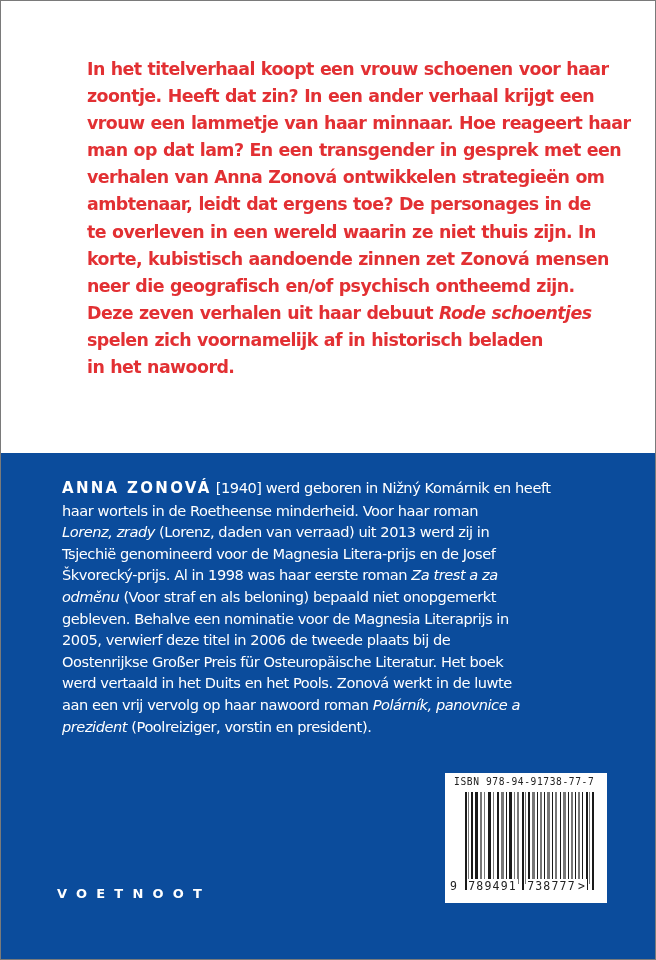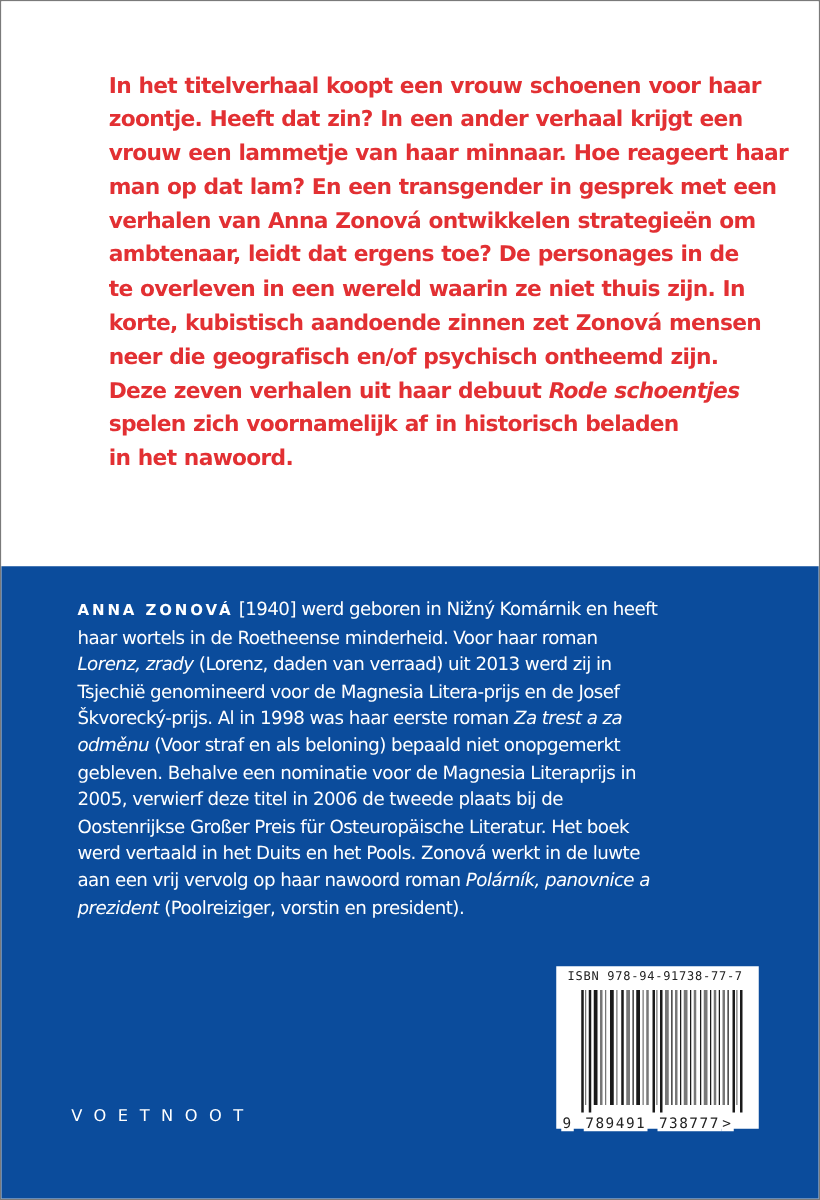--- a/index.html
+++ b/index.html
@@ -34,48 +34,48 @@
   }
   .bio {
     position: absolute; left: 61px; top: 24px; width: 560px;
     color: #ffffff;
     font-family: "DejaVu Sans", sans-serif;
     font-size: 14.6px;
     line-height: 21.6px;
     letter-spacing: -0.45px;
   }
   .bio .line { display: block; white-space: nowrap; }
-  .bio .author { font-weight: bold; letter-spacing: 2.3px; font-size: 12px; }
+  .bio .author { font-weight: bold; letter-spacing: 2.3px; font-size: 15px; }
   .bio i { font-style: italic; }
   .barcode-box {
     position: absolute; left: 444px; top: 320px; width: 162px; height: 130px;
     background: #ffffff;
   }
   .isbn-label {
     position: absolute; left: 9px; top: 3px;
     font-family: "DejaVu Sans Mono", monospace;
     font-size: 9.6px; color: #222; letter-spacing: 0.6px;
     white-space: nowrap;
   }
   .bars { position: absolute; left: 20px; top: 19px; width: 130px; height: 92px; }
   .bars span { position: absolute; top: 0; height: 92px; background: #1a1a1a; }
   .bars span.g { background: #777; }
   .bars span.tall { height: 98px; }
   .digits {
     position: absolute; left: 4px; top: 106px;
     font-family: "DejaVu Sans Mono", monospace;
     font-size: 11.5px; color: #222; letter-spacing: 1.2px;
-    white-space: nowrap; background: transparent; margin-top: 12px;
+    white-space: nowrap; background: transparent;
   }
   .digits .d { background: #fff; padding: 0 1px; }
   .publisher {
     position: absolute; left: 56px; top: 433px;
     color: #ffffff;
     font-family: "DejaVu Sans", sans-serif;
-    font-size: 13px; letter-spacing: 9.2px; font-weight: normal;
+    font-size: 13px; letter-spacing: 9.2px; font-weight: bold;
   }
 </style>
 </head>
 <body>
 
 <div class="cover">
 
   <div class="top">
     <div class="blurb">
       <span class="line">In het titelverhaal koopt een vrouw schoenen voor haar</span>

